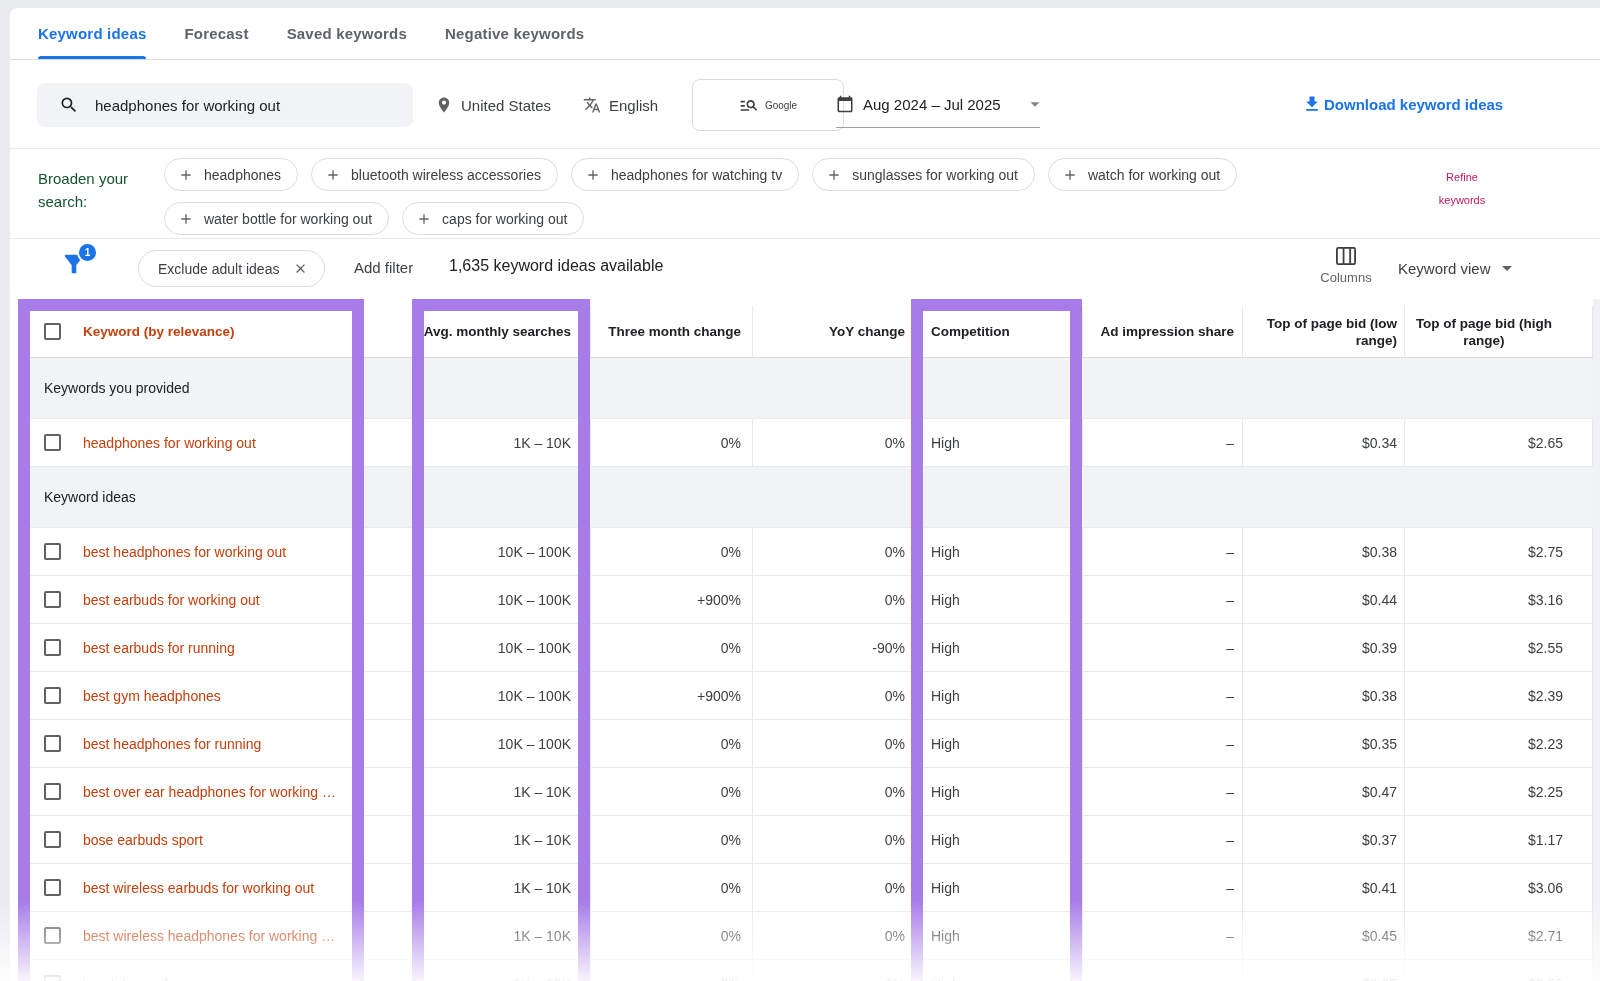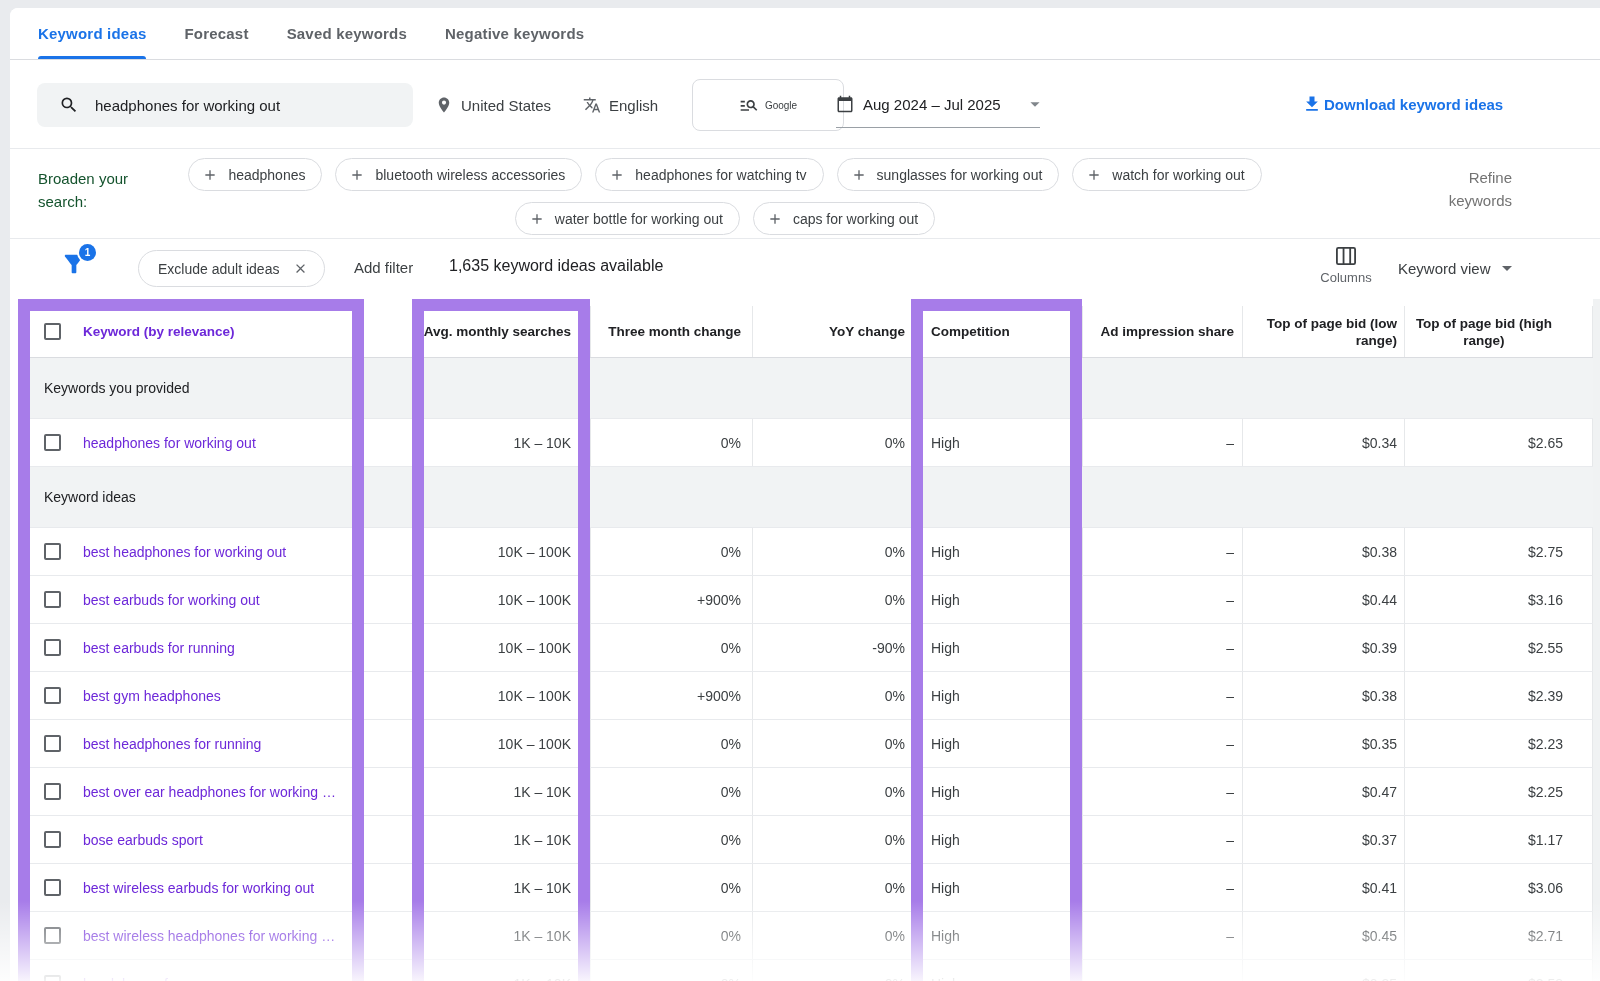--- a/index.html
+++ b/index.html
@@ -24,24 +24,24 @@
     display:flex; align-items:center; justify-content:center; gap:6px; font-size:10px; color:#3c4043; cursor:pointer; }
   .date-item { position:absolute; left:836px; top:93px; display:flex; align-items:center; gap:9px; font-size:15px; color:#202124; cursor:pointer;}
   .date-underline { position:absolute; left:836px; top:127px; width:204px; height:1px; background:#9aa0a6; }
   .download { position:absolute; left:1302px; top:94px; display:flex; align-items:center; gap:2px;
     color:#1a73e8; font-size:15px; font-weight:700; cursor:pointer; }
 
   .divider { position:absolute; left:10px; right:0; height:1px; background:#e8eaed; }
 
   
   .broaden-label { position:absolute; left:38px; top:167px; font-size:15px; color:#14532d; line-height:23px; }
-  .chips { position:absolute; left:155px; top:158px; width:1140px; display:flex; flex-wrap:wrap; gap:11px 13px;justify-content:center; }
+  .chips { position:absolute; left:164px; top:158px; width:1140px; display:flex; flex-wrap:wrap; gap:11px 13px; }
   .chip { display:inline-flex; align-items:center; gap:10px; height:33px; padding:0 16px 0 13px; border:1px solid #dadce0;
     border-radius:17px; font-size:14px; color:#3c4043; background:#fff; cursor:pointer; white-space:nowrap; }
-  .refine { position:absolute; left:1412px; top:166px; width:100px; text-align:right; color:#737373; font-size:15px;
+  .refine { position:absolute; left:1412px; top:166px; width:100px; text-align:center; color:#be185d; font-size:11px;
     line-height:23px; cursor:pointer; }
 
   
   .funnel { position:absolute; left:60px; top:250px; width:34px; height:34px; cursor:pointer; }
   .funnel .badge { position:absolute; right:-2px; top:-6px; width:17px; height:17px; border-radius:50%; background:#1a73e8;
     color:#fff; font-size:10px; font-weight:700; display:flex; align-items:center; justify-content:center; box-shadow:0 0 0 2px #fff; }
   .filter-chip { position:absolute; left:138px; top:250px; height:37px; padding:0 16px 0 19px; border:1px solid #dadce0;
     border-radius:19px; display:flex; align-items:center; gap:14px; font-size:14px; color:#3c4043; background:#fff; cursor:pointer; }
   .addfilter { position:absolute; left:354px; top:259px; font-size:15px; color:#3c4043; cursor:pointer; }
   .results { position:absolute; left:449px; top:257px; font-size:16px; color:#202124; }
@@ -51,21 +51,21 @@
 
   
   .table { position:absolute; left:18px; top:306px; width:1575px; background:#fff; }
   .trow { display:grid; grid-template-columns:348px 46px 178px 162px 168px 162px 160px 162px 189px; align-items:center; }
   .thead { height:52px; border-bottom:1px solid #dadce0; font-size:13.5px; font-weight:700; color:#202124; }
   .thead > div { height:100%; display:flex; align-items:center; line-height:17px; }
   .drow { height:48px; border-bottom:1px solid #e8eaed; font-size:14px; color:#3c4043; }
   .drow > div { height:100%; display:flex; align-items:center; }
   .srow { height:61px; background:#f1f3f4; border-bottom:1px solid #e8eaed; font-size:14px; color:#202124;
     display:flex; align-items:center; padding-left:26px; }
-  .col-kw { padding-left:26px; gap:22px; color:#6d28d9; }
+  .col-kw { padding-left:26px; gap:22px; color:#c2410c; }
   .col-avg,.col-3m,.col-yoy,.col-ad,.col-low,.col-high { justify-content:flex-end; text-align:right; }
   .col-avg { border-left:1px solid #e6e8ea; padding-right:19px; }
   .col-3m  { border-left:1px solid #e6e8ea; padding-right:11px; }
   .col-yoy { border-left:1px solid #e6e8ea; padding-right:15px; }
   .col-comp{ border-left:1px solid #e6e8ea; padding-left:10px; justify-content:flex-start; }
   .col-ad  { border-left:1px solid #e6e8ea; padding-right:8px; }
   .col-low { border-left:1px solid #e6e8ea; padding-right:7px; }
   .col-high{ border-left:1px solid #e6e8ea; border-right:1px solid #e6e8ea; padding-right:29px; }
   .thead .col-high { flex-direction:column; align-items:center; justify-content:center; text-align:right; }
   .thead .col-low  { flex-direction:column; align-items:flex-end; justify-content:center; text-align:right; }

